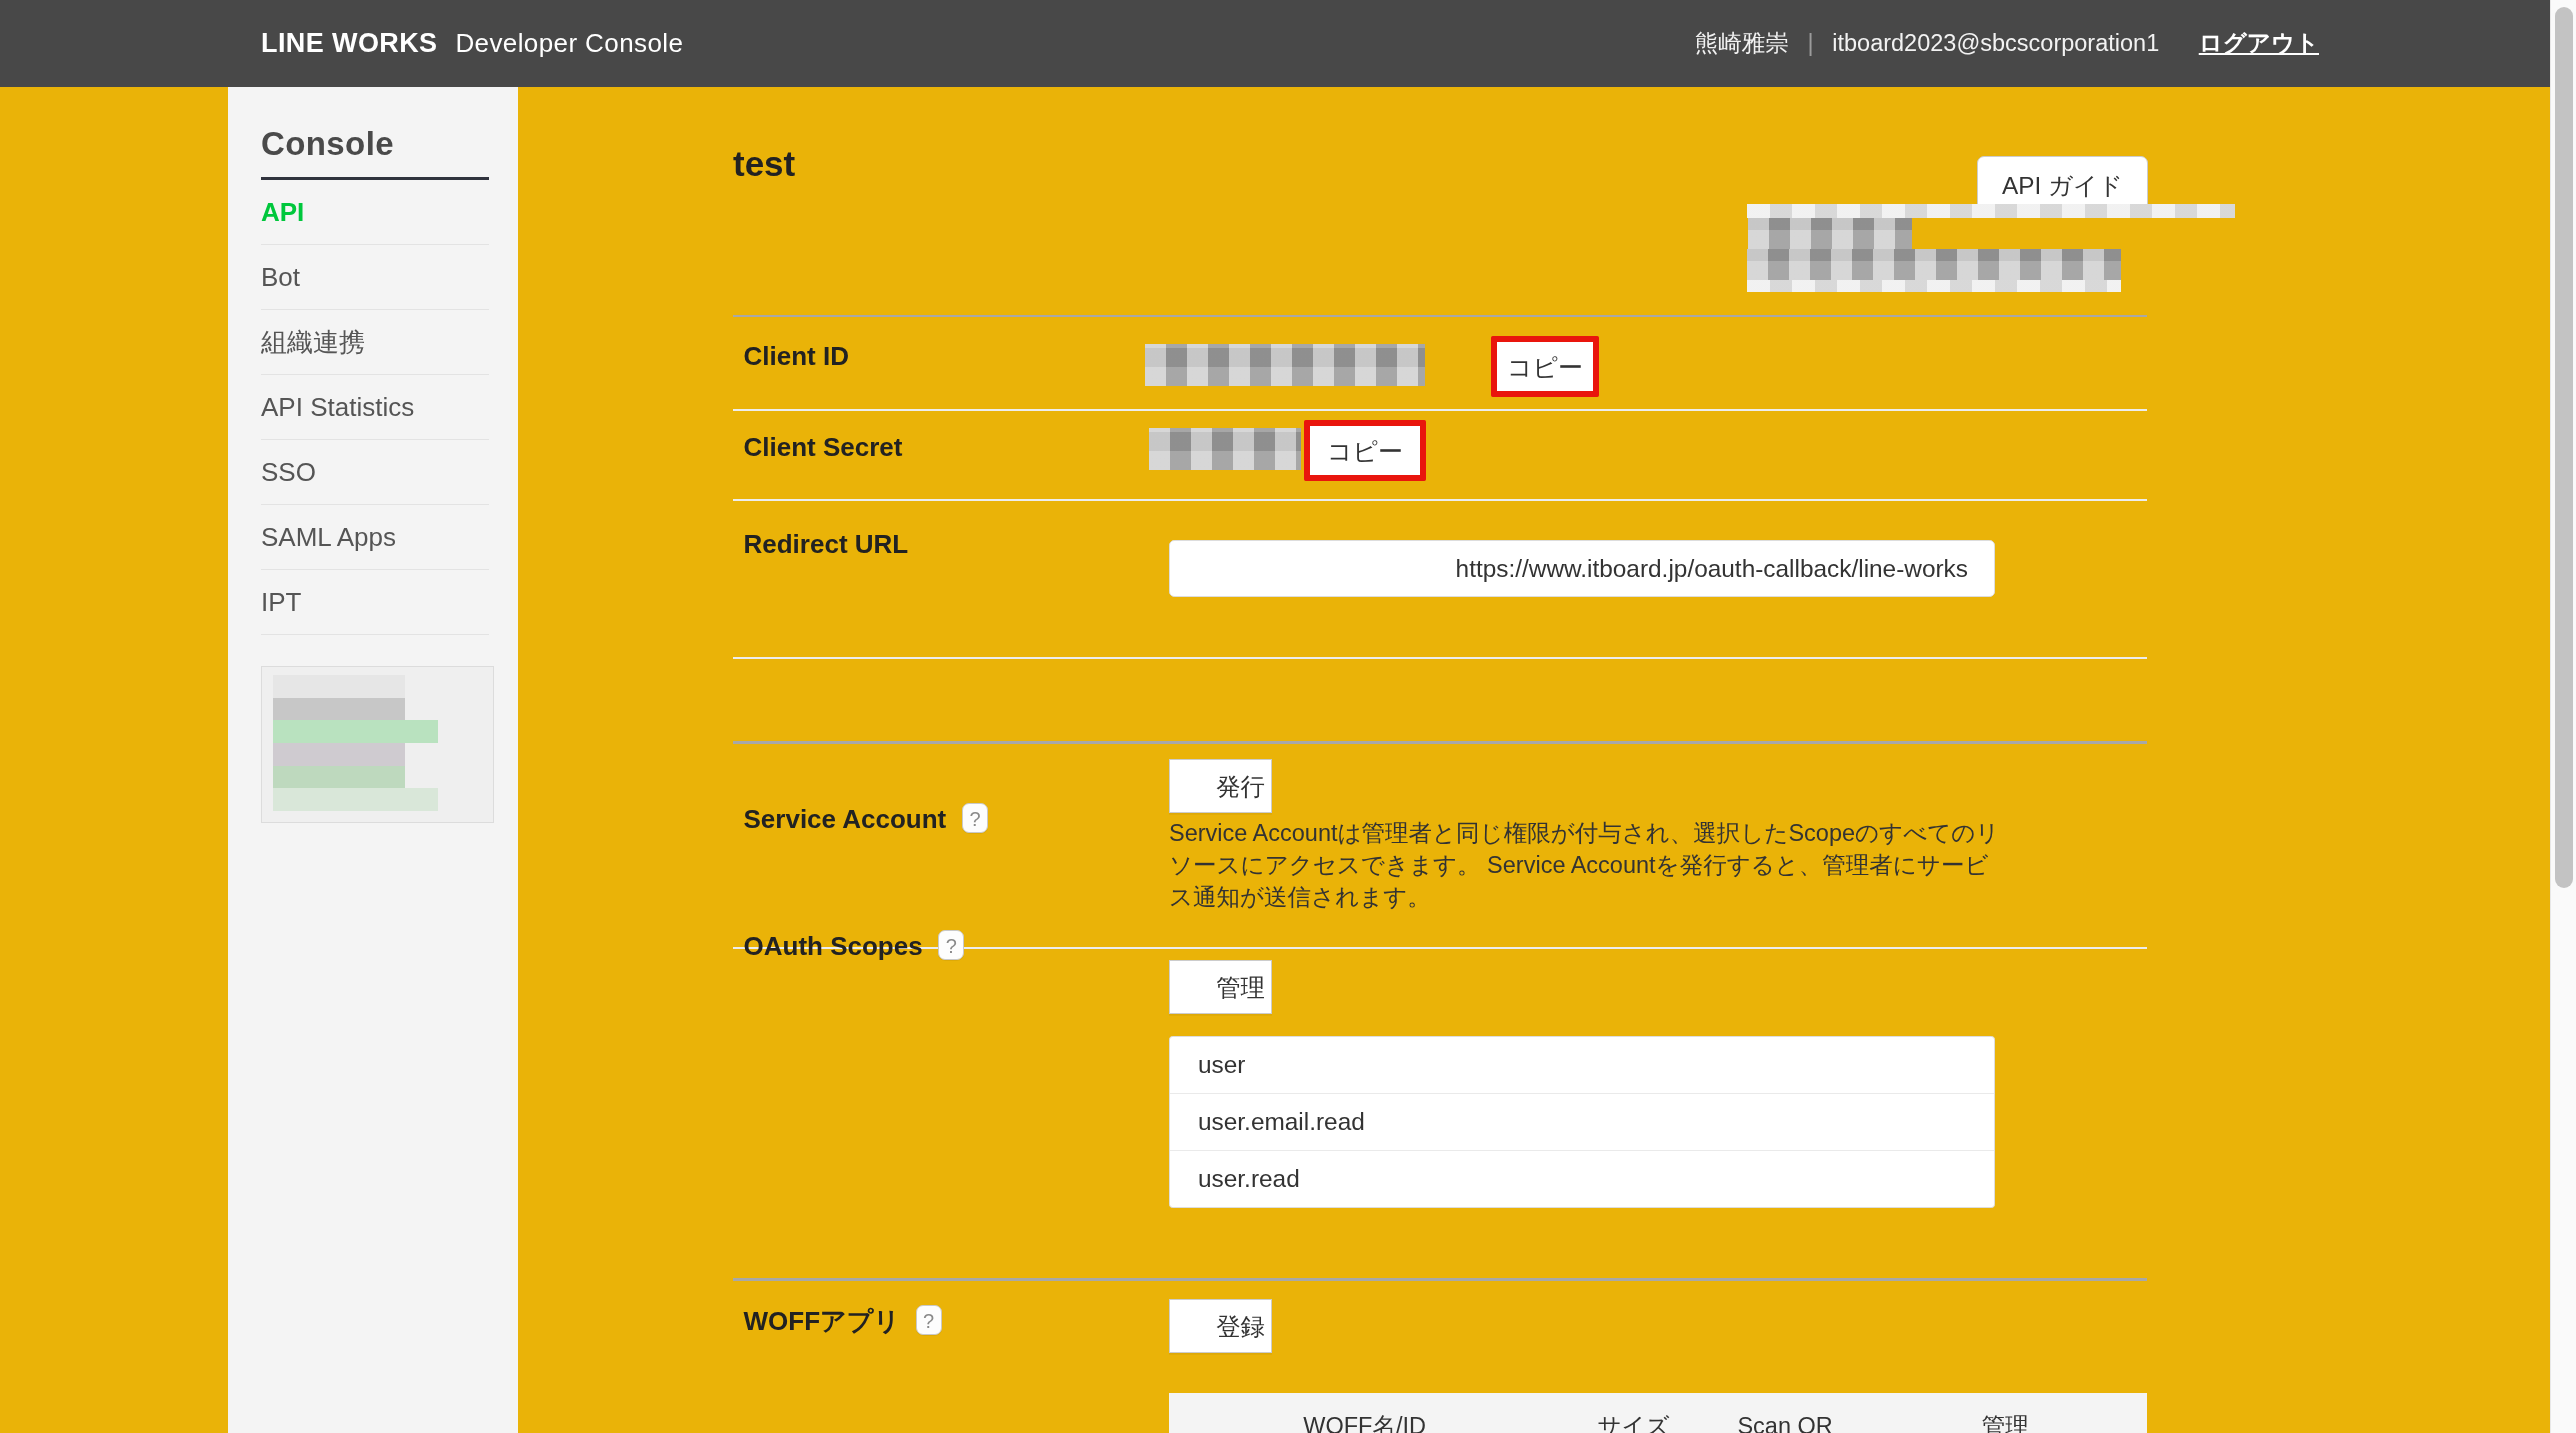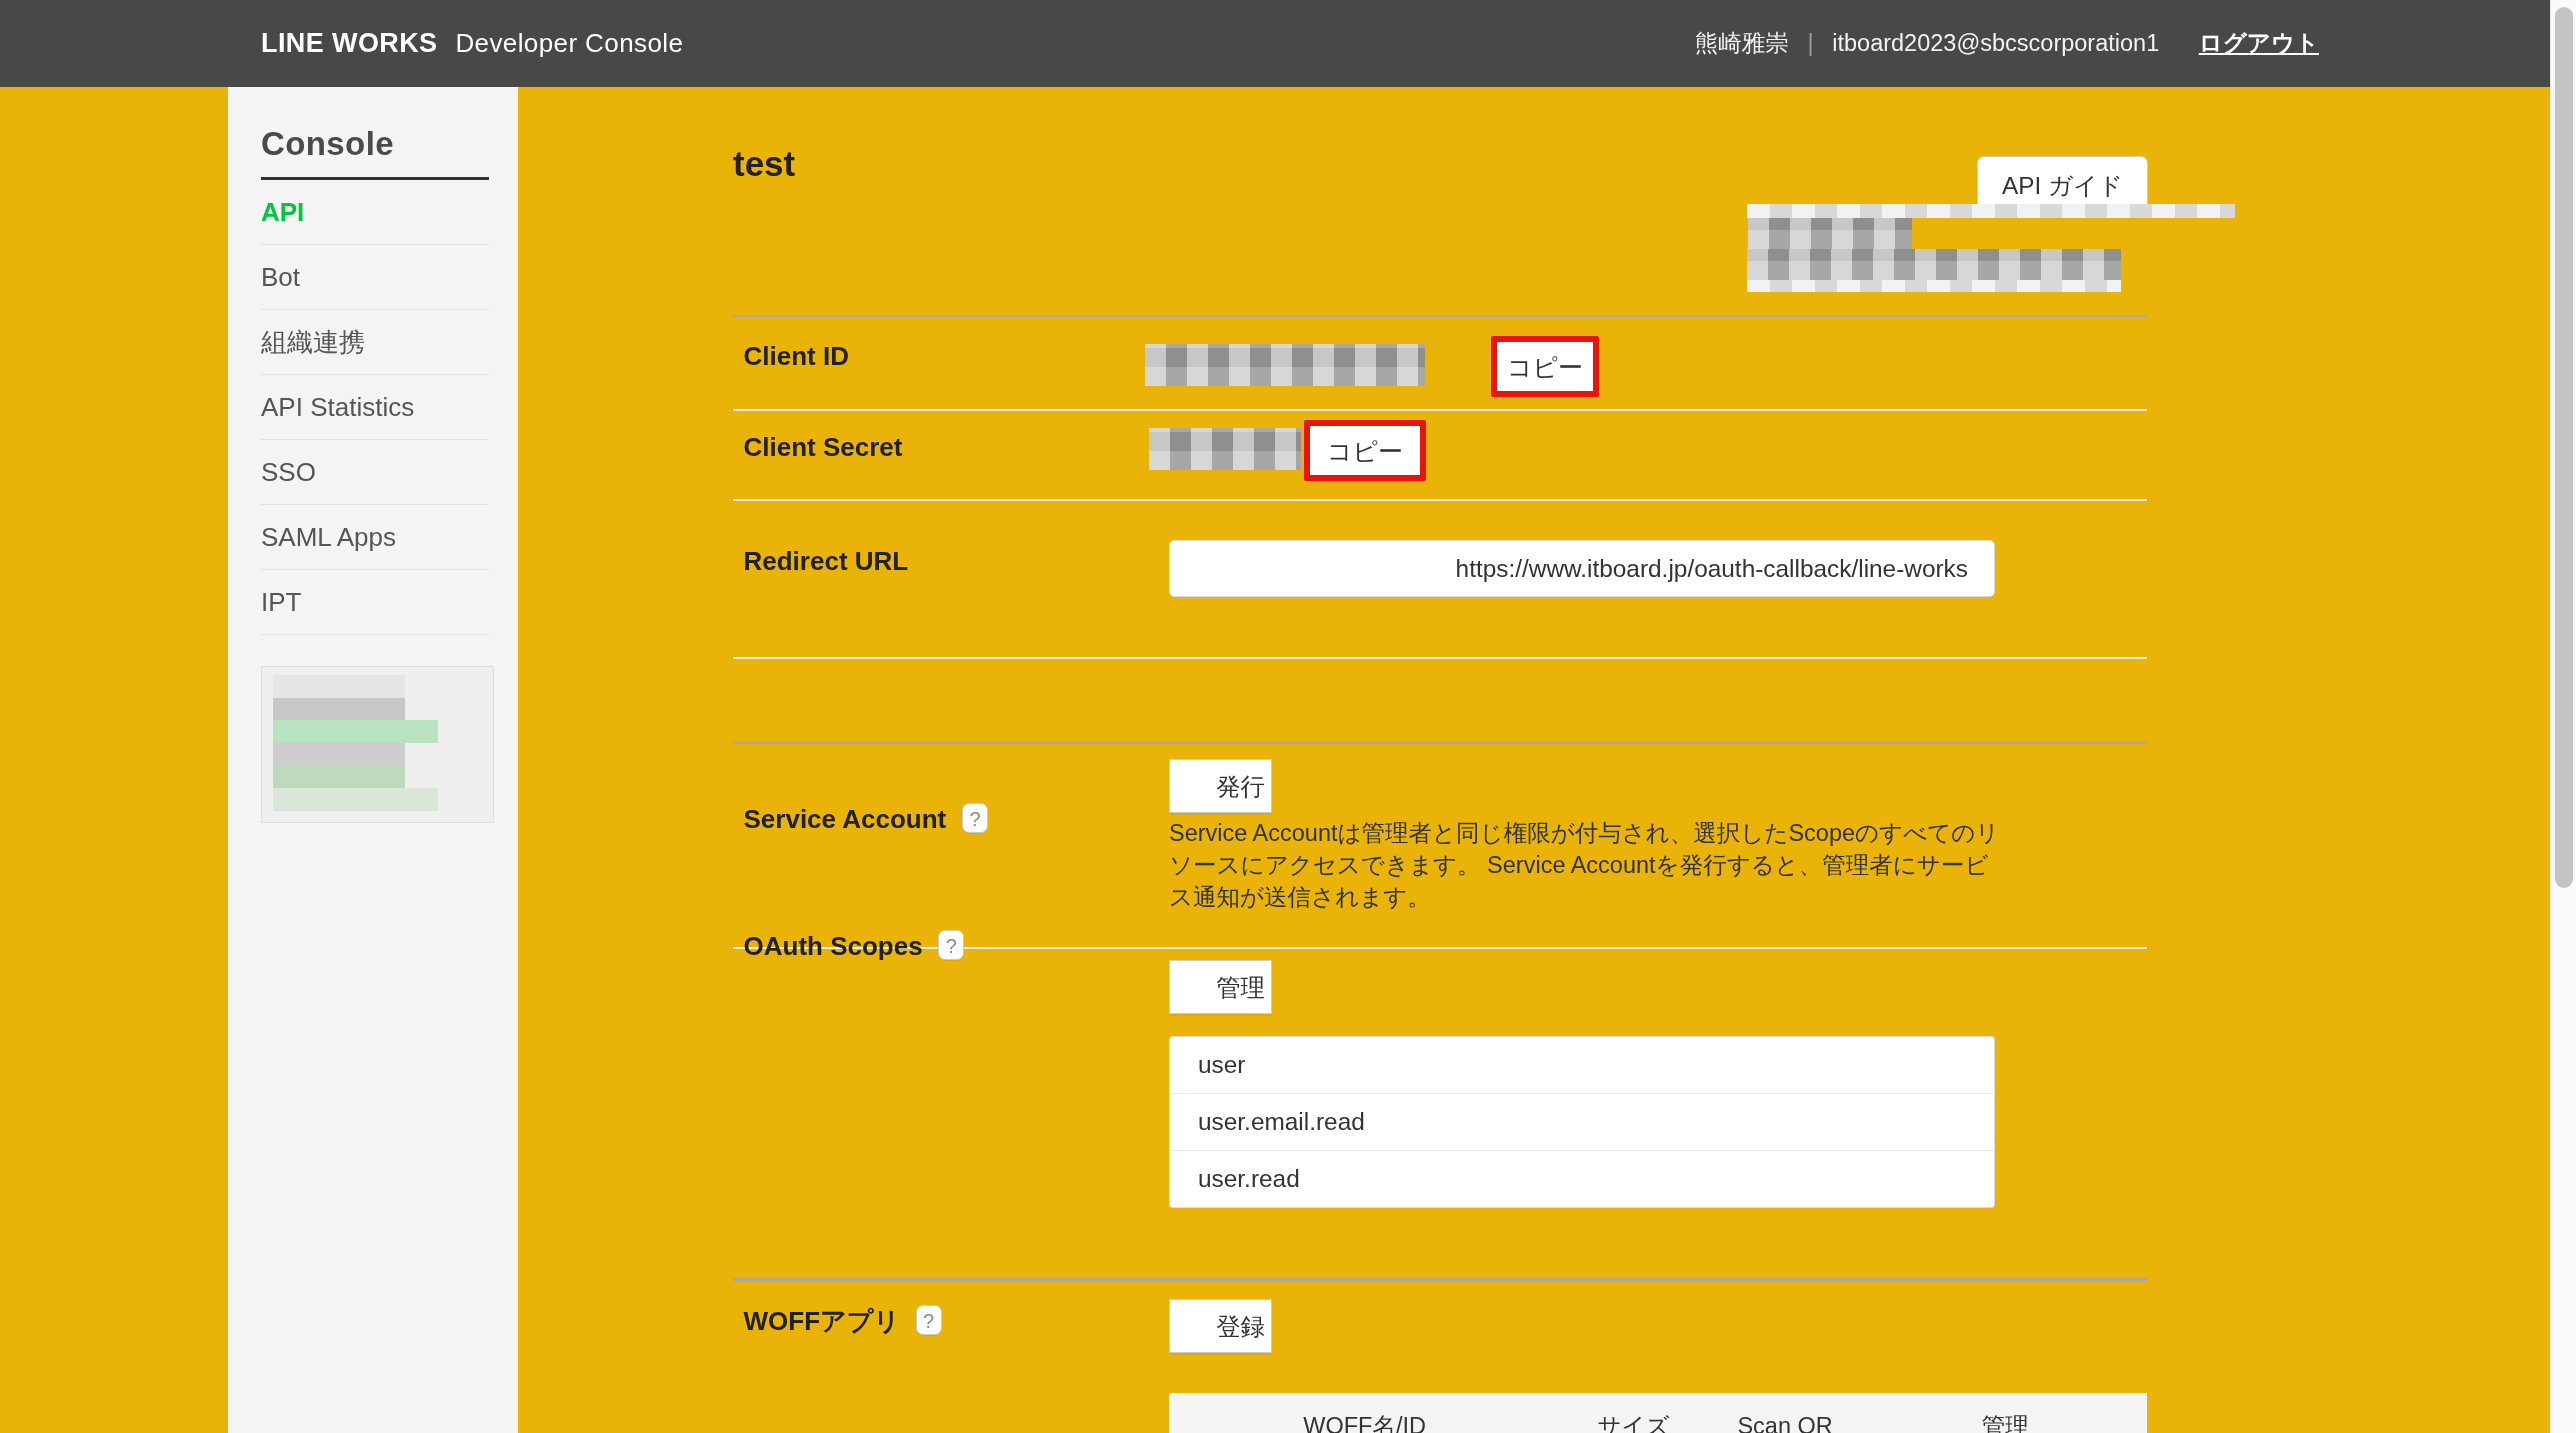--- a/index.html
+++ b/index.html
@@ -131,21 +131,21 @@
     <div class="row-label" style="top:254px;">Client ID</div>
     <div class="clientid-blur pixel"></div>
     <button class="copy-btn cid">コピー</button>
     <div class="div-light" style="top:322px;"></div>
 
     <div class="row-label" style="top:345px;">Client Secret</div>
     <div class="secret-blur pixel"></div>
     <button class="copy-btn csec">コピー</button>
     <div class="div-light" style="top:412px;"></div>
 
-    <div class="row-label" style="top:442px;margin-top:17px;">Redirect URL</div>
+    <div class="row-label" style="top:442px;">Redirect URL</div>
     <input class="url-input" type="text" value="https://www.itboard.jp/oauth-callback/line-works" style="">
     <div class="div-light" style="top:570px;"></div>
 
     <div class="div-dark" style="top:654px;"></div>
 
     <div class="row-label" style="top:684px;margin-top:32px;">
       <span>Service Account</span><span class="help-icon">?</span>
     </div>
     <button class="small-btn" style="top:672px;">発行</button>
     <div class="sa-desc">Service Accountは管理者と同じ権限が付与され、選択したScopeのすべてのリソースにアクセスできます。 Service Accountを発行すると、管理者にサービス通知が送信されます。</div>

